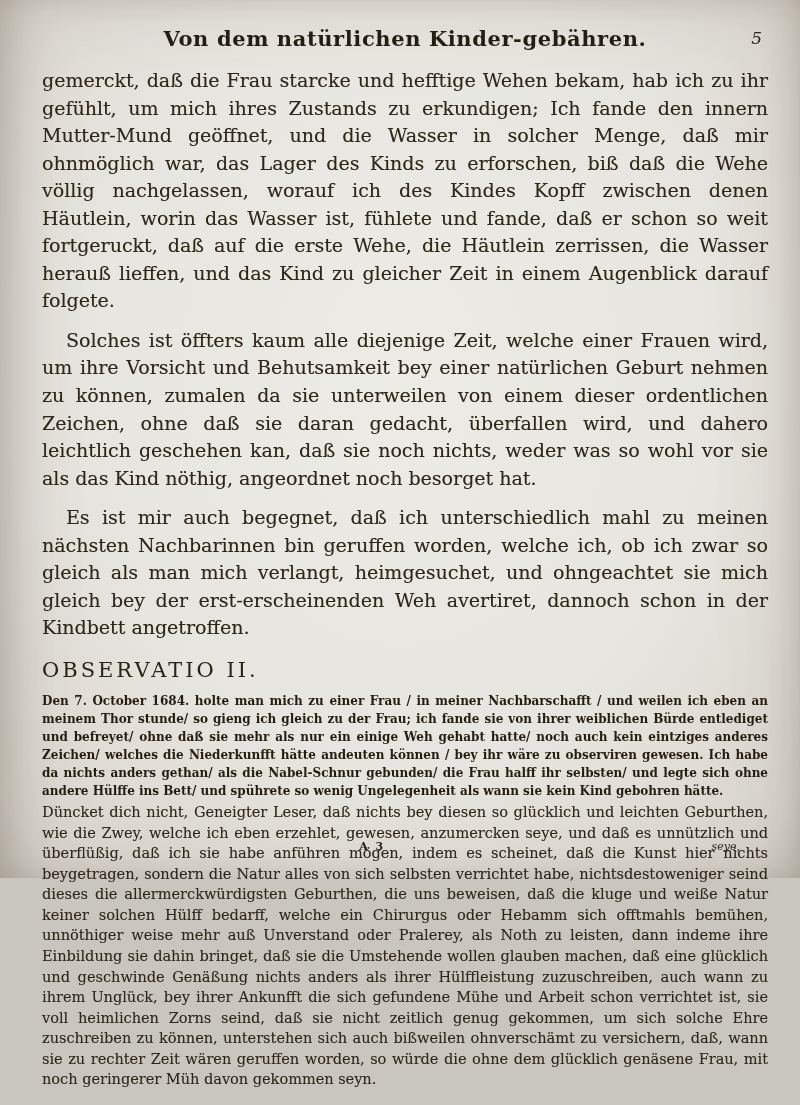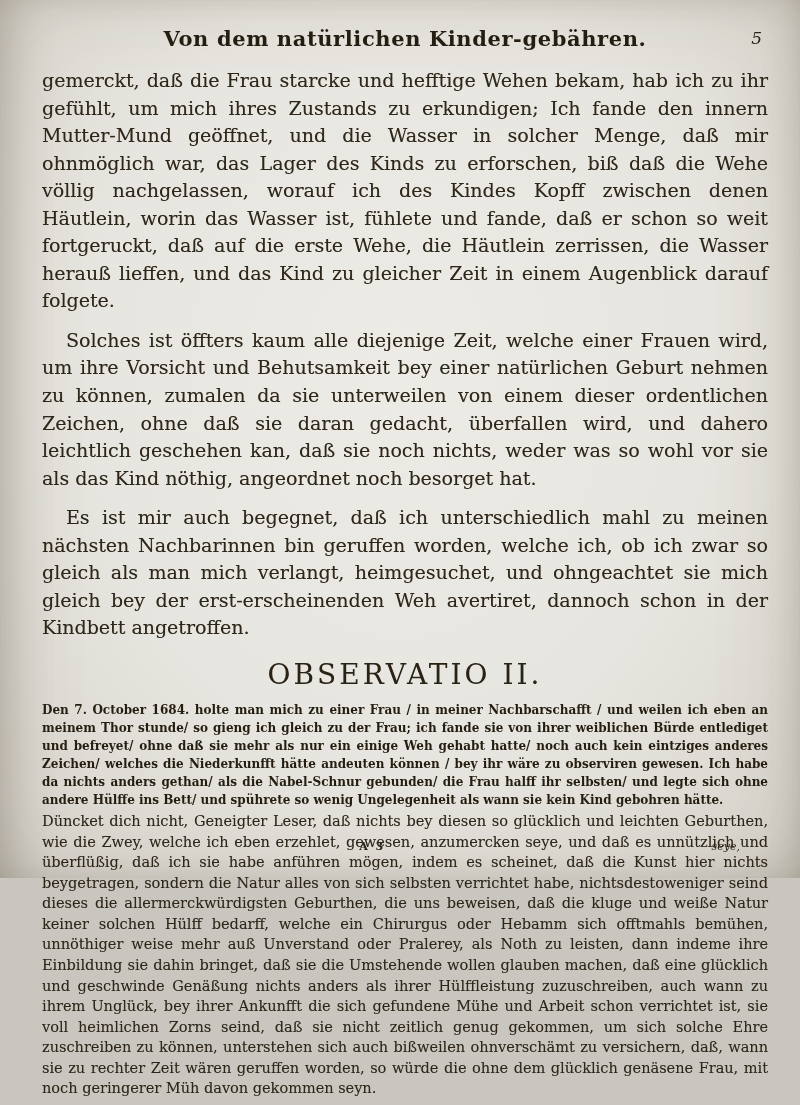--- a/index.html
+++ b/index.html
@@ -42,23 +42,22 @@
   p.body {
     font-size:19px;
     line-height:1.45;
     text-align:justify;
     color:#2d2619;
     text-shadow:0.2px 0 0 rgba(45,38,25,.35);
   }
   p.indent { text-indent:24px; }
   p.body + p.body { margin-top:12px; }
   .section-heading {
-    text-align:center;
     font-weight:normal;
-    font-size:28px;
+    font-size:21px;
     letter-spacing:3px;
     margin:16px 0 10px 0;
     color:#2a2315;
   }
   .observatio-text {
     font-weight:bold;
     font-size:12px;
     line-height:1.5;
     text-align:justify;
     color:#241d10;

